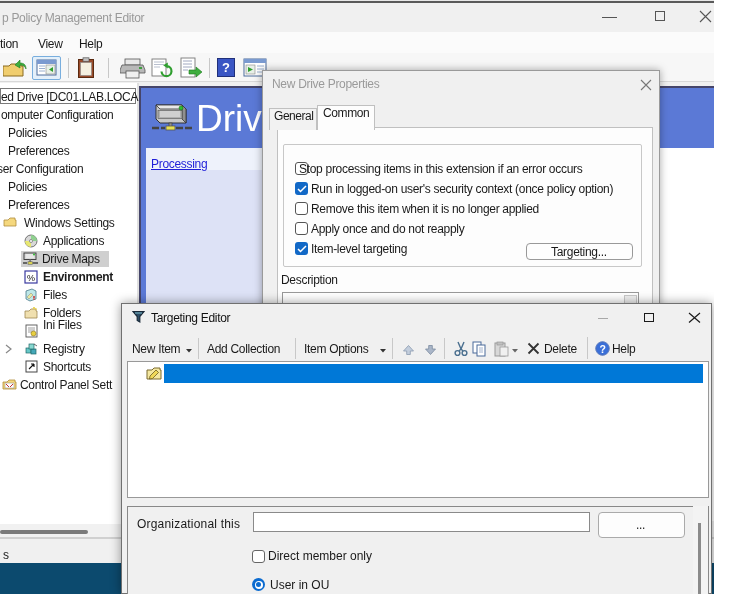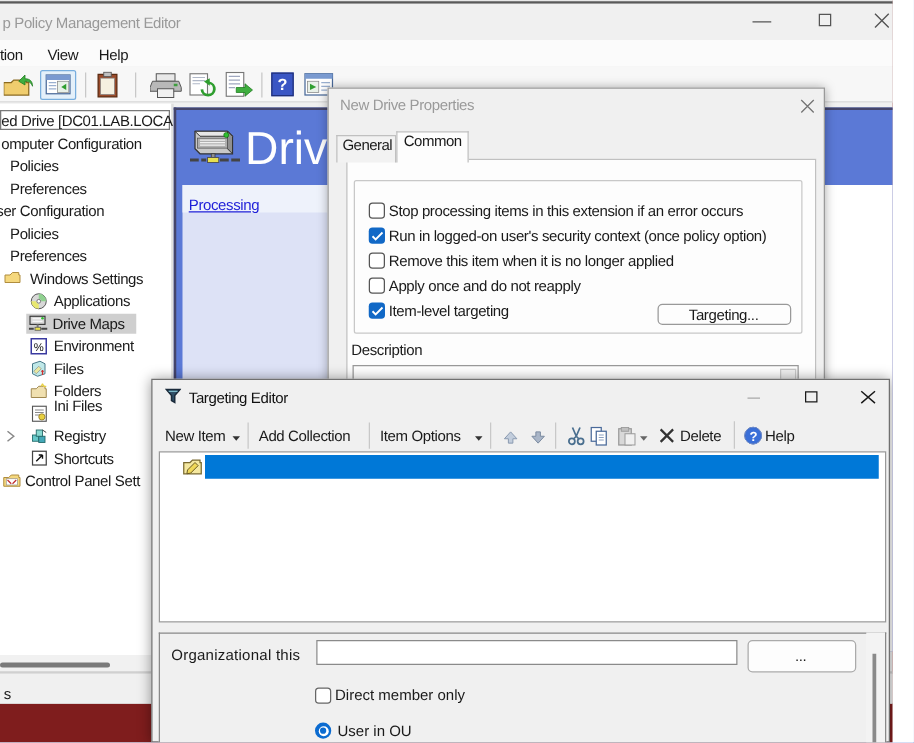--- a/index.html
+++ b/index.html
@@ -1,19 +1,19 @@
 <!DOCTYPE html>
 <html><head>
 <meta charset="utf-8">
 <style>
 * { margin:0; padding:0; box-sizing:border-box; }
 html,body { width:731px; height:594px; overflow:hidden; background:#fff; }
 body, .t { font-family:"Liberation Sans", sans-serif; font-size:12px; color:#1a1a1a; }
 .abs { position:absolute; }
-#stage { position:relative; width:714px; height:594px; overflow:hidden; background:#7f1d1d; }
+#stage { position:relative; width:714px; height:594px; overflow:hidden; background:#0c4a6e; }
 .t { position:absolute; white-space:nowrap; letter-spacing:-0.3px; }
 </style>
 </head>
 <body>
 <div id="stage">
 
 <div class="abs" id="mmc" style="left:0;top:0;width:728px;height:563px;background:#f0f0f0;border-right:1px solid #b0b0b0;border-bottom:1px solid #b0b0b0;border-top-right-radius:8px;">
 
   <div class="abs" style="left:0;top:0;width:723px;height:1px;background:#e8e8e8;"></div>
   <div class="abs" style="left:0;top:1px;width:723px;height:2px;background:#5a5a5a;border-top-right-radius:6px;"></div>
@@ -123,21 +123,21 @@
         <rect x="6.3" y="7.5" width="1.6" height="2.5" fill="#777"></rect>
         <rect x="5" y="9.8" width="4.5" height="2.4" fill="#e8e050" stroke="#555" stroke-width="0.6"></rect>
         <path d="M0 11 H4 M10 11 H15" stroke="#444" stroke-width="1.6"></path>
       </svg>
     </div>
     <div class="t" style="left:42px;top:252px;">Drive Maps</div>
     <svg class="abs" style="left:24px;top:270px;" width="14" height="14">
           <rect x="1" y="1" width="12" height="12" fill="#fff" stroke="#3a3aa0" stroke-width="1.2"></rect>
           <text x="3" y="11" font-size="9" fill="#111" font-family="Liberation Sans">%</text>
         </svg>
-    <div class="t" style="left:43px;top:270px;">Environment</div>
+    <div class="t" style="left:43px;top:270px;font-weight:bold;">Environment</div>
     <svg class="abs" style="left:24px;top:288px;" width="14" height="14">
           <path d="M2 3 L8 1 L12 3 L12 11 L6 13 L2 11 Z" fill="#bfe8e8" stroke="#4a7a8a" stroke-width="0.8"></path>
           <path d="M3 9 L7 5 L9 7 L5 11 Z" fill="#e8e8a0" stroke="#888" stroke-width="0.5"></path>
           <path d="M9 9 L11 9 M10 8 L10 12" stroke="#d03030" stroke-width="1"></path>
         </svg>
     <div class="t" style="left:43px;top:288px;">Files</div>
     <svg class="abs" style="left:24px;top:306px;" width="14" height="14">
           <path d="M1 5 L5 5 L7 3 L12 3 L12 5 L13 5 L13 12 L1 12 Z" fill="#f0e0b0" stroke="#a08850" stroke-width="0.8"></path>
           <path d="M10 1 L11 3 L13 3 M10 1 L9 3" stroke="#e8d040" stroke-width="1" fill="none"></path>
         </svg>
@@ -216,21 +216,21 @@
 
   <div class="abs" style="left:6px;top:37px;width:48px;height:22px;background:#f2f2f2;border:1px solid #c0c0c0;border-bottom:none;"></div>
   <div class="t" style="left:11px;top:37.5px;letter-spacing:-0.45px;">General</div>
   <div class="abs" style="left:54px;top:34px;width:58px;height:25px;background:#fdfdfd;border:1px solid #c0c0c0;border-bottom:none;"></div>
   <div class="t" style="left:60px;top:34.5px;letter-spacing:-0.4px;">Common</div>
 
   <div class="abs" style="left:20px;top:73px;width:359px;height:123px;border:1px solid #c8c8c8;border-radius:2px;"></div>
 
   <div id="ndpcbs">
     <div class="abs" style="left:32px;top:91px;width:13px;height:13px;background:#fff;border:1.2px solid #555;border-radius:3px;"></div>
-    <div class="t" style="left:48px;top:91px;text-align:center;">Stop processing items in this extension if an error occurs</div>
+    <div class="t" style="left:36px;top:91px;text-align:center;">Stop processing items in this extension if an error occurs</div>
     <div class="abs" style="left:32px;top:111px;width:13px;height:13px;background:#1168c6;border-radius:3px;"></div>
     <svg class="abs" style="left:34px;top:114px;" width="10" height="8">
           <path d="M1 4 L3.5 6.5 L9 1" stroke="#fff" stroke-width="1.5" fill="none"></path>
         </svg>
     <div class="t" style="left:48px;top:111px;">Run in logged-on user's security context (once policy option)</div>
     <div class="abs" style="left:32px;top:131px;width:13px;height:13px;background:#fff;border:1.2px solid #555;border-radius:3px;"></div>
     <div class="t" style="left:48px;top:131px;">Remove this item when it is no longer applied</div>
     <div class="abs" style="left:32px;top:151px;width:13px;height:13px;background:#fff;border:1.2px solid #555;border-radius:3px;"></div>
     <div class="t" style="left:48px;top:151px;">Apply once and do not reapply</div>
     <div class="abs" style="left:32px;top:171px;width:13px;height:13px;background:#1168c6;border-radius:3px;"></div>

